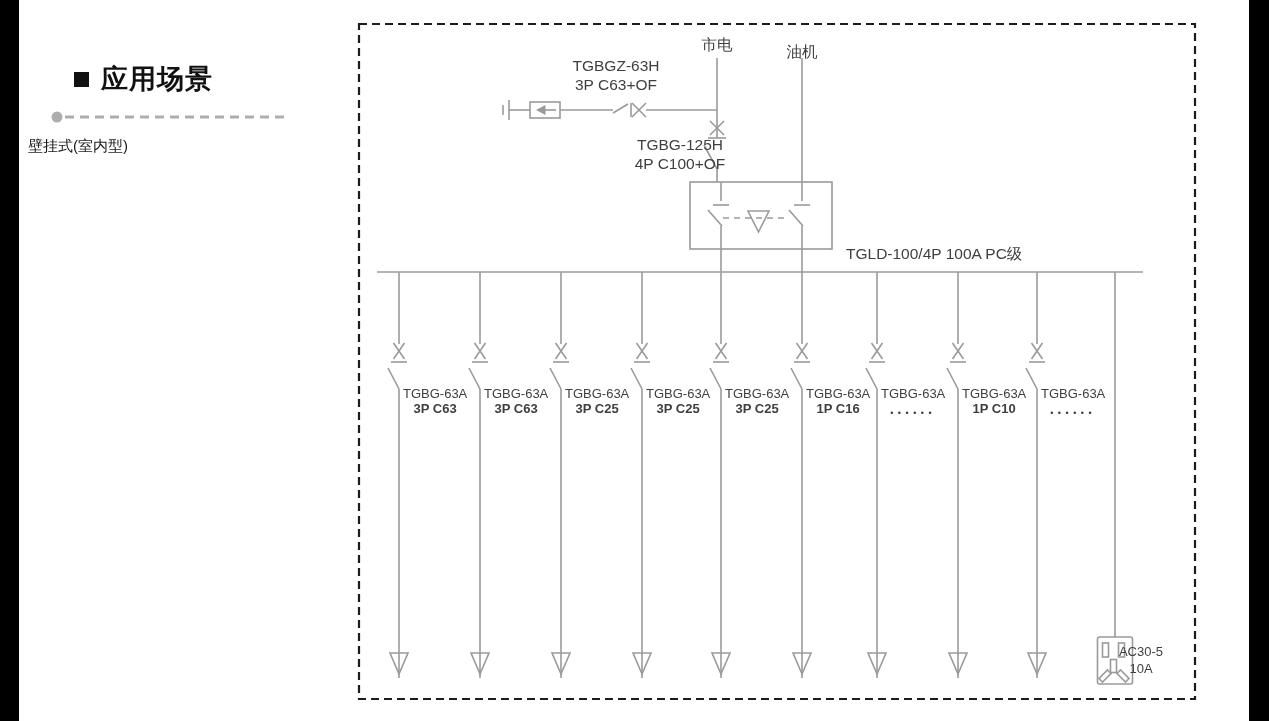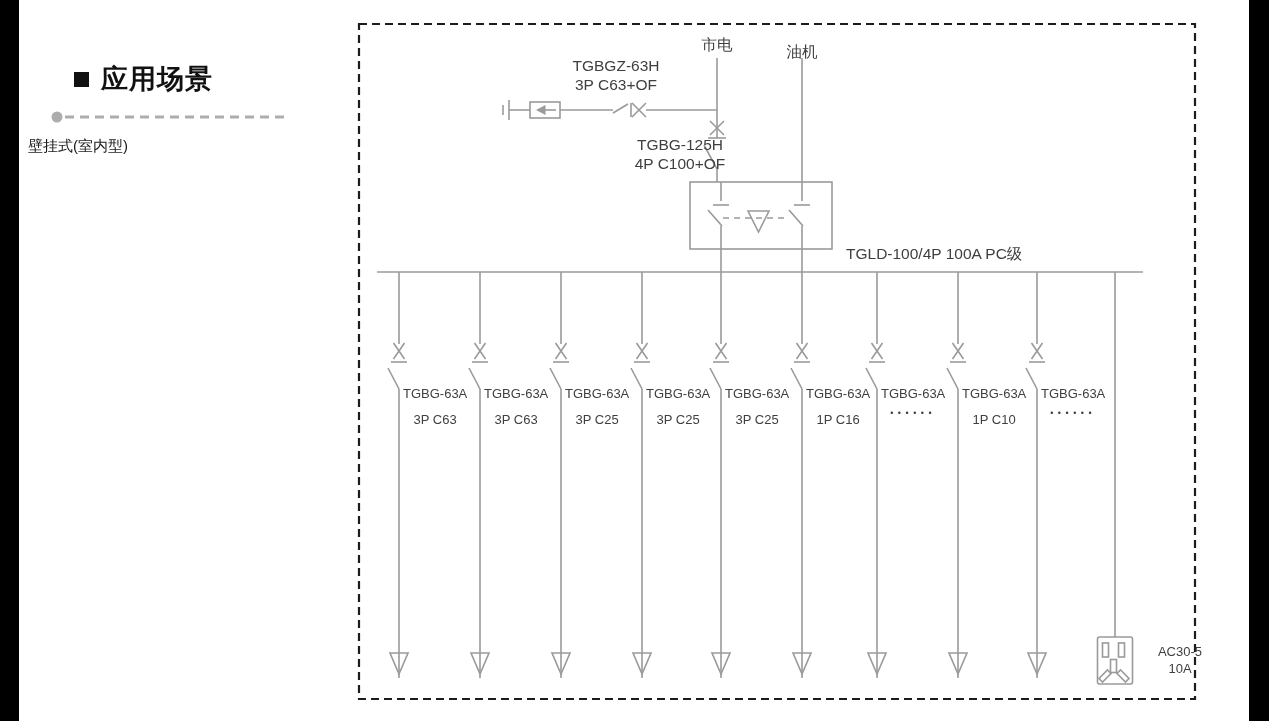--- a/index.html
+++ b/index.html
@@ -24,21 +24,21 @@
   
   #diagram-svg { position:absolute; left:0; top:0; }
   .gl     { stroke:var(--lc,#9a9a9a); fill:none; stroke-width:1.6; }
   .gfill  { fill:var(--lc,#9a9a9a); stroke:none; }
   .border { stroke:var(--bc,#1c1c1c); fill:none; }
 
   .dlabel { position:absolute; color:var(--tc,#3f3f3f); font-size:15.5px; line-height:19px;
             text-align:center; white-space:nowrap; }
   .branch-label { position:absolute; top:387px; font-size:13px; line-height:14px;
                   color:var(--tc,#3f3f3f); white-space:nowrap;text-align:center; }
-  .branch-label .spec { margin-top:12px; }
+  .branch-label .spec { margin-top:1px;font-weight:bold; }
   .branch-label .dots { margin-top:5px; font-size:9px; letter-spacing:4.5px; }
   #socket-label { font-size:13px; line-height:17px; }
 </style>
 </head>
 <body>
 
 <div id="left-edge-bar" class="edge-bar"></div>
 <div id="right-edge-bar" class="edge-bar"></div>
 
 <div id="app-heading">
@@ -189,21 +189,21 @@
   <div>3P C63+OF</div>
 </div>
 
 <div class="dlabel" style="left:624px;top:135px;width:112px;">
   <div>TGBG-125H</div>
   <div>4P C100+OF</div>
 </div>
 
 <div class="dlabel" style="left:846px;top:203px;text-align:left;margin-top:41px;">TGLD-100/4P 100A PC级</div>
 
-<div class="dlabel" id="socket-label" style="left:1152px;top:643px;width:56px;">
+<div class="dlabel" id="socket-label" style="left:1113px;top:643px;width:56px;">
   <div>AC30-5</div>
   <div>10A</div>
 </div>
 
 <div id="branch-labels">
     <div class="branch-label" style="left: 403px;">
       <div>TGBG-63A</div>
       <div class="spec">3P C63</div>
     </div>
     <div class="branch-label" style="left: 484px;">

